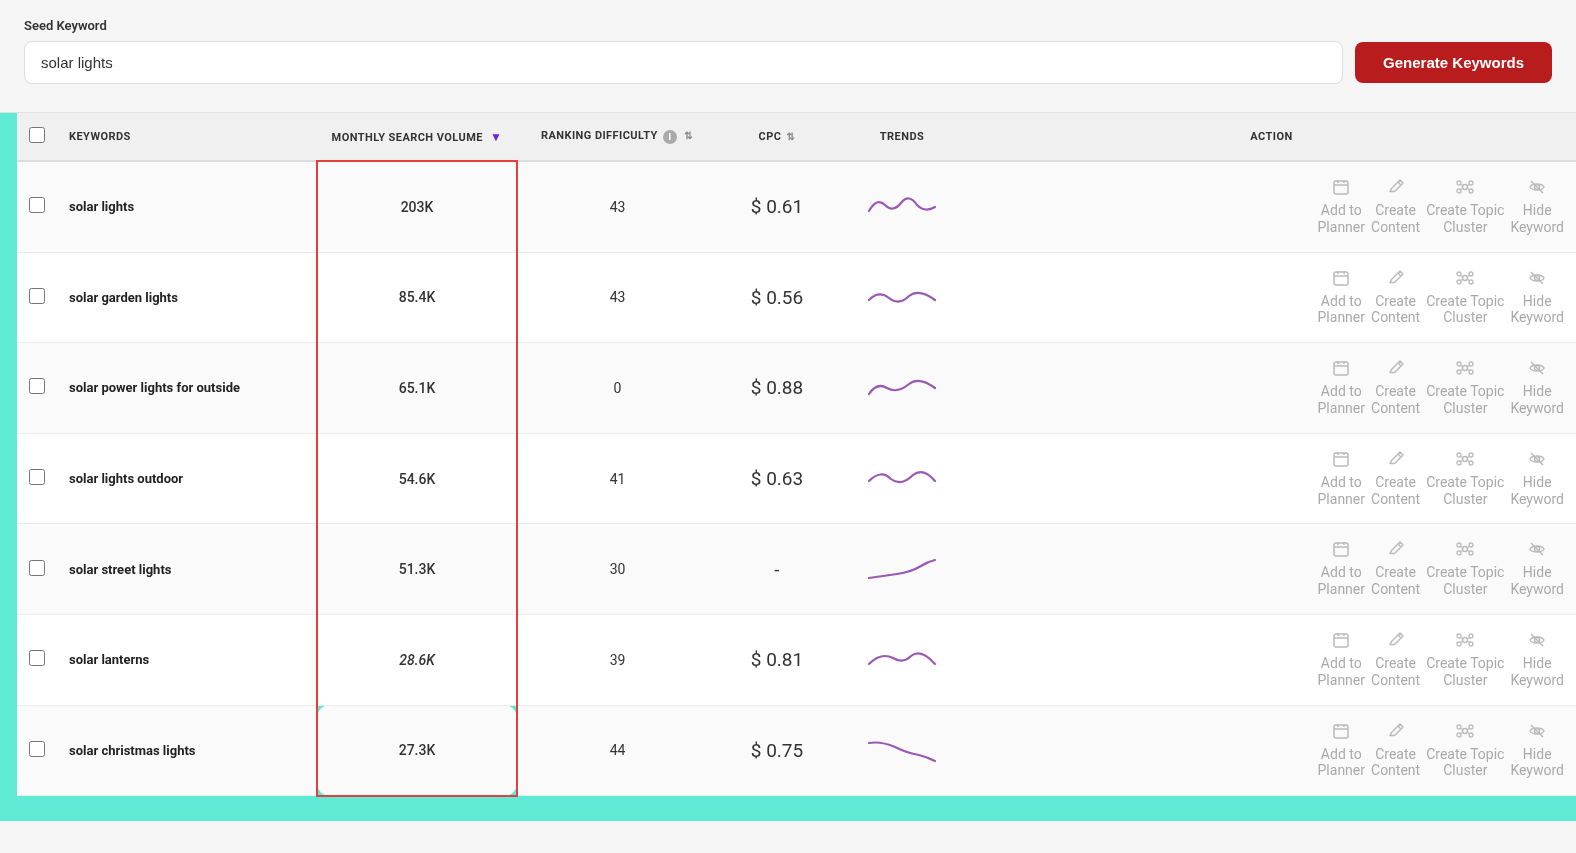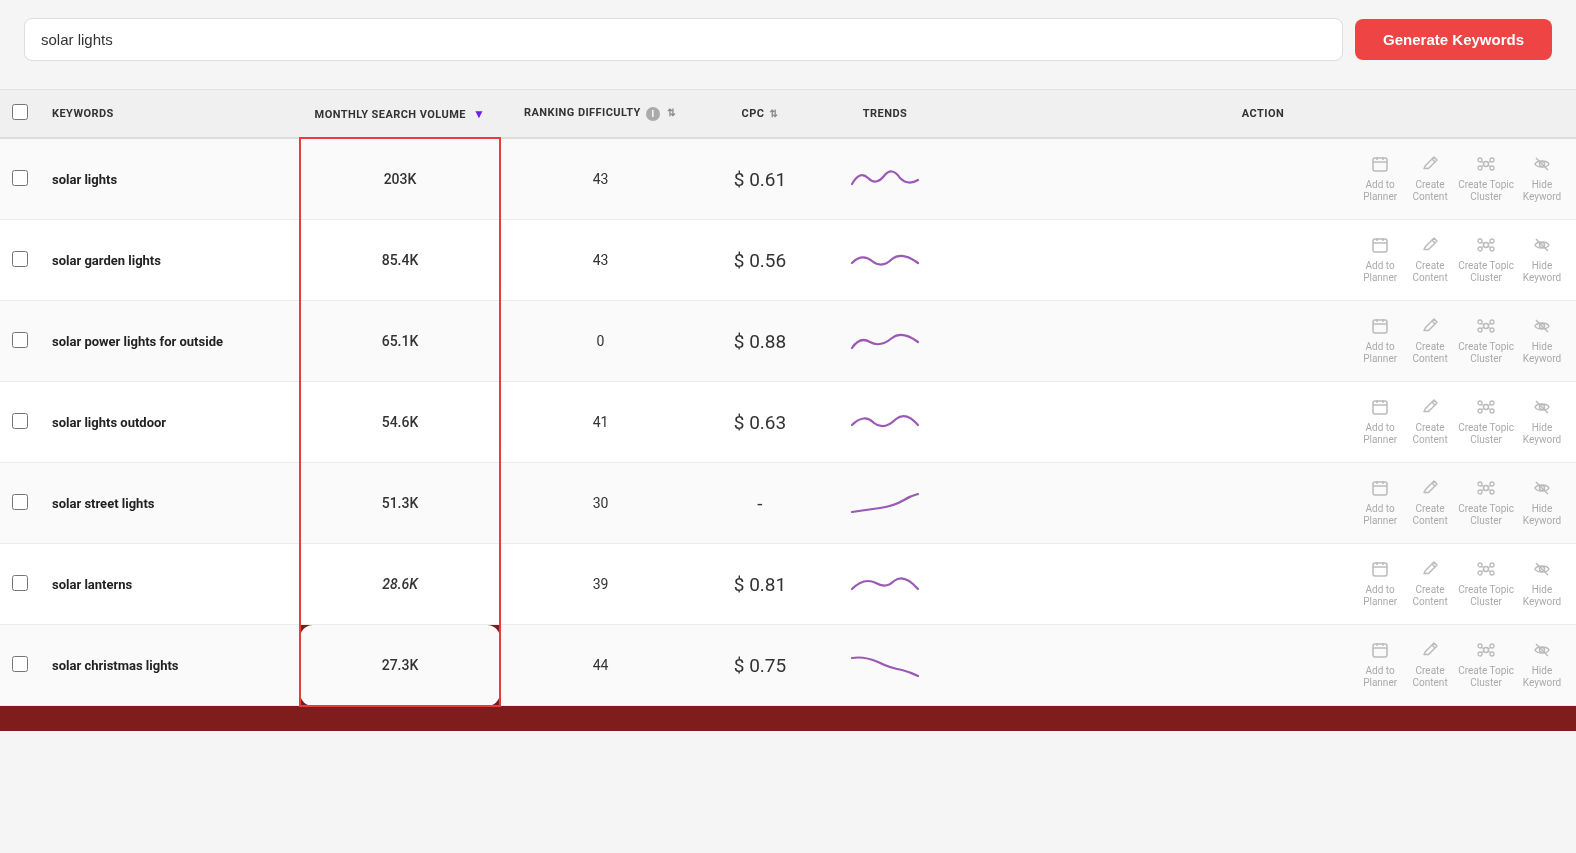--- a/index.html
+++ b/index.html
@@ -28,43 +28,43 @@
       flex: 1;
       padding: 12px 16px;
       border: 1.5px solid #ddd;
       border-radius: 8px;
       font-size: 15px;
       color: #333;
       background: #fff;
       outline: none;
     }
     .generate-btn {
-      background: #ef4444;
+      background: #b91c1c;
       color: #fff;
       border: none;
       border-radius: 8px;
       padding: 12px 28px;
       font-size: 15px;
       font-weight: 600;
       cursor: pointer;
       white-space: nowrap;
     }
     .remaining-text {
       font-size: 12px;
       color: #888;
       margin-top: 6px;
     }
     .divider {
       height: 1px;
       background: #e0e0e0;
       margin: 16px 0 0 0;
     }
     .table-wrapper {
-      background: #7f1d1d;
-      padding: 0 0 24px 0;
+      background: #5eead4;
+      padding: 0 0 24px 17px;
     }
     table {
       width: 100%;
       border-collapse: collapse;
     }
     thead tr {
       background: #f0f0f0;
       border-bottom: 2px solid #ddd;
     }
     thead th {
@@ -141,40 +141,41 @@
       align-items: center;
       gap: 2px;
       cursor: pointer;
       min-width: 44px;
     }
     .action-icon {
       font-size: 16px;
       color: #bbb;
     }
     .action-label {
-      font-size: 10px;
+      font-size: 14px;
       color: #aaa;
       text-align: center;
       line-height: 1.2;
     }
     
     .sparkline {
       display: inline-block;
     }
     .checkbox-input {
       width: 16px;
       height: 16px;
       cursor: pointer;
       accent-color: #6b21e8;
     }
   </style>
 </head>
 <body>
 
 <div class="top-section">
+  <div class="seed-label">Seed Keyword</div>
   <div class="input-row">
     <input class="seed-input" type="text" value="solar lights" style="">
     <button class="generate-btn">Generate Keywords</button>
   </div>
 </div>
 <div class="divider"></div>
 
 <div class="table-wrapper">
   <table>
     <thead>

